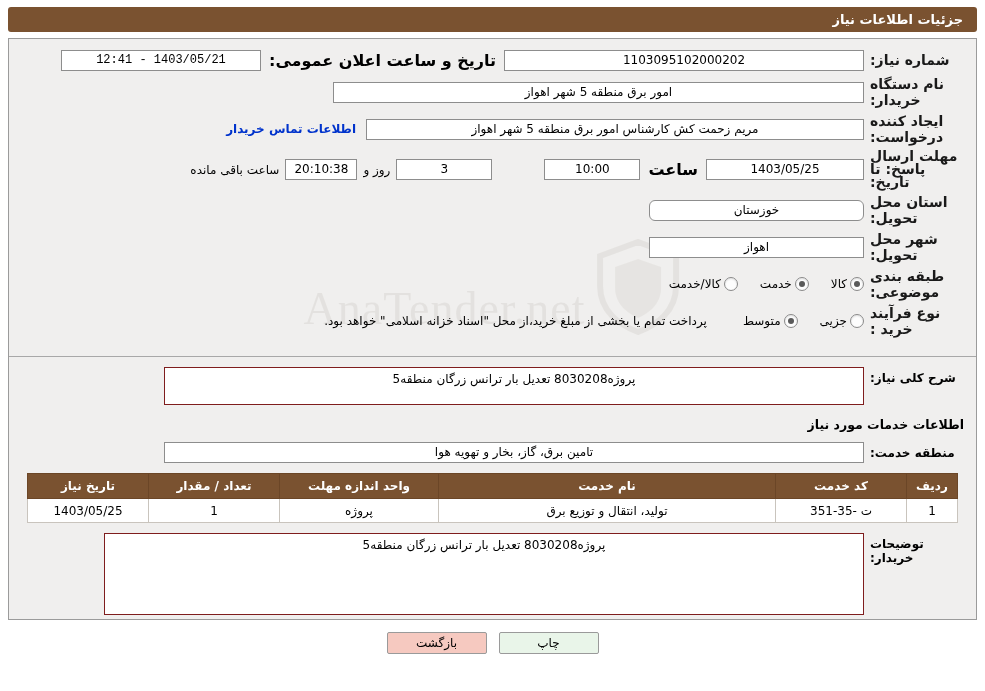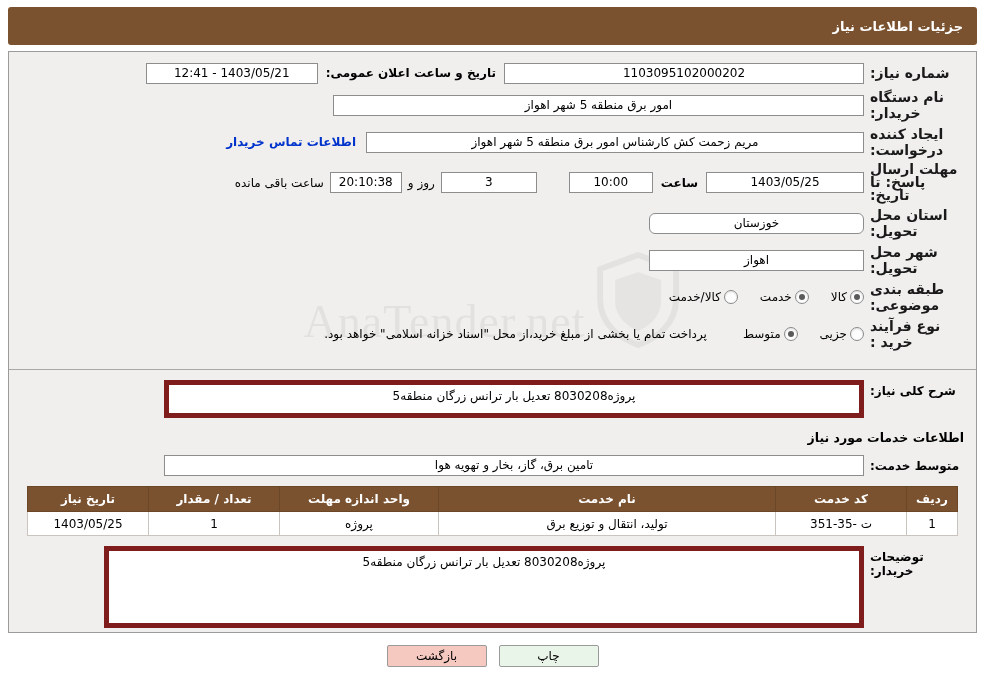--- a/index.html
+++ b/index.html
@@ -18,21 +18,21 @@
   }
   .page {
     width: 985px;
     height: 691px;
     position: relative;
     background: #ffffff;
   }
   
   .header-bar {
     margin: 7px 8px 0 8px;
-    height: 38px;
+    height: 25px;
     background: #7a5230;
     border-radius: 3px;
     display: flex;
     align-items: center;
     justify-content: flex-start;
     padding: 0 14px;
     box-sizing: border-box;
   }
   .header-title {
     color: #ffffff;
@@ -106,21 +106,21 @@
     height: 21px;
     line-height: 19px;
     font-size: 12px;
     padding: 0 6px;
     box-sizing: border-box;
     text-align: center;
     overflow: hidden;
     white-space: nowrap;
   }
   .inline-label {
-    font-size: 12px;
+    font-size: 16px;
     font-weight: bold;
     margin: 0 8px;
     white-space: nowrap;
   }
   .inline-plain {
     font-size: 12px;
     margin: 0 6px;
     white-space: nowrap;
   }
   .link-blue {
@@ -187,21 +187,21 @@
     width: 102px;
     text-align: left;
     font-weight: bold;
     font-size: 12px;
     padding-left: 6px;
     padding-top: 4px;
     box-sizing: border-box;
     flex: none;
   }
   .textarea-box {
-    border: 5px solid #7f1d1d;
+    border: 1px solid #7f1d1d;
     background: #ffffff;
     font-size: 12px;
     padding: 4px 8px;
     box-sizing: border-box;
     position: relative;
     text-align: center;
     overflow: hidden;
   }
   .sec-title {
     font-weight: bold;
@@ -278,39 +278,39 @@
         <div class="wm-text">AnaTender.net</div>
       </div>
     </div>
 
     <div class="panel-top">
 
       <div class="frow">
         <div class="flabel">شماره نیاز:</div>
         <div class="fbox" style="width:360px;">1103095102000202</div>
         <div class="inline-label">تاریخ و ساعت اعلان عمومی:</div>
-        <div class="fbox" style="width:172px;">1403/05/21 - 12:41</div>
+        <div class="fbox" style="width:200px;font-family:Liberation Mono, monospace;">1403/05/21 - 12:41</div>
       </div>
 
       <div class="frow">
         <div class="flabel">نام دستگاه خریدار:</div>
         <div class="fbox" style="width:531px;">امور برق منطقه 5 شهر اهواز</div>
       </div>
 
       <div class="frow">
         <div class="flabel">ایجاد کننده درخواست:</div>
         <div class="fbox" style="width:498px;">مریم زحمت کش کارشناس امور برق منطقه 5 شهر اهواز</div>
         <div class="link-blue">اطلاعات تماس خریدار</div>
       </div>
 
       <div class="frow">
         <div class="flabel" style="line-height:13px;">مهلت ارسال پاسخ: تا تاریخ:</div>
         <div class="fbox" style="width:158px;">1403/05/25</div>
         <div class="inline-label">ساعت</div>
-        <div class="fbox" style="width:84px;">10:00</div>
+        <div class="fbox" style="width:96px;margin-left:20px;">10:00</div>
         <div class="fbox" style="width:96px;margin-right:32px;">3</div>
         <div class="inline-plain">روز و</div>
         <div class="fbox" style="width:72px;">20:10:38</div>
         <div class="inline-plain">ساعت باقی مانده</div>
       </div>
 
       <div class="frow">
         <div class="flabel">استان محل تحویل:</div>
         <div class="fbox" style="width:215px;border-radius:6px;">خوزستان</div>
       </div>
@@ -361,21 +361,21 @@
 
       <div class="ta-row">
         <div class="ta-label">شرح کلی نیاز:</div>
         <div class="textarea-box" style="width:700px;height:38px;">پروژه8030208 تعدیل بار ترانس زرگان منطقه5</div>
 
       </div>
 
       <div class="sec-title">اطلاعات خدمات مورد نیاز</div>
 
       <div class="ta-row" style="align-items:center;">
-        <div class="ta-label" style="padding-top:0;">متوسط خدمت:</div>
+        <div class="ta-label" style="padding-top:0;">منطقه خدمت:</div>
         <div class="fbox" style="width:700px;text-align:center;">تامین برق، گاز، بخار و تهویه هوا</div>
       </div>
 
       <div class="grid-wrap" style="margin-top:10px;">
         <table class="grid">
           <thead>
             <tr>
               <th style="width:42px;">ردیف</th>
               <th style="width:122px;">کد خدمت</th>
               <th>نام خدمت</th>

